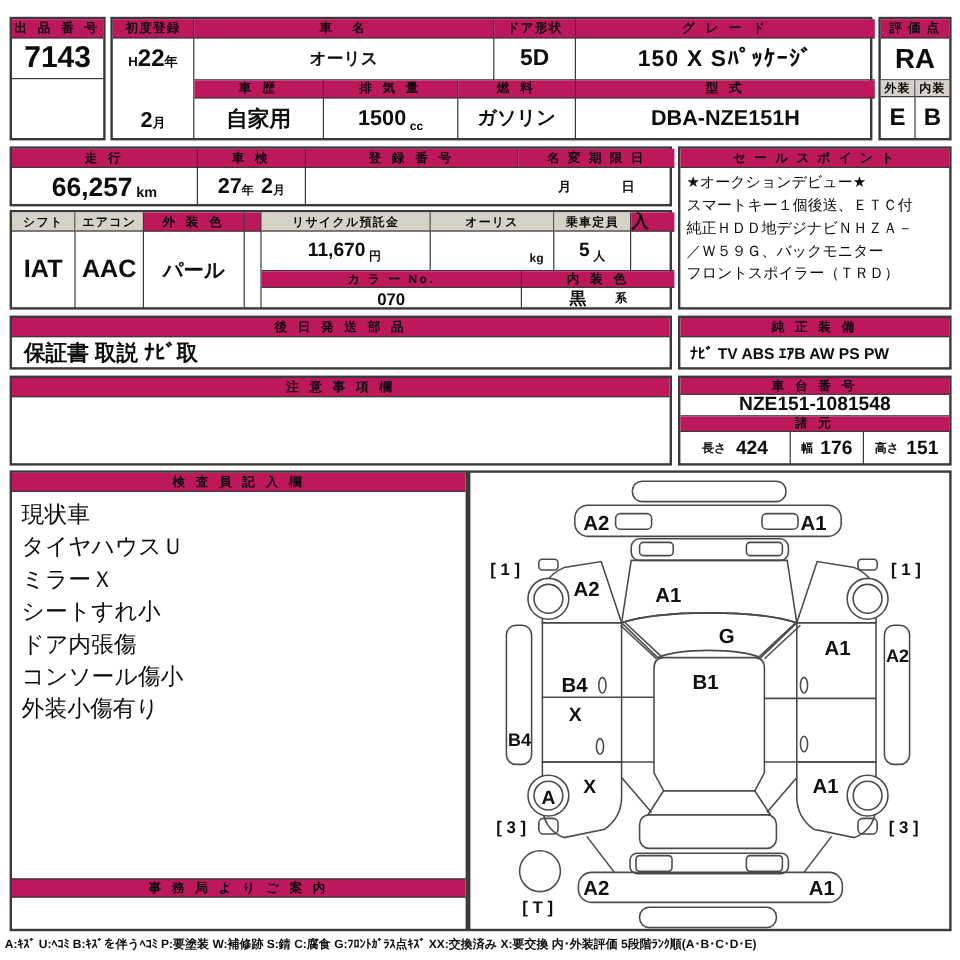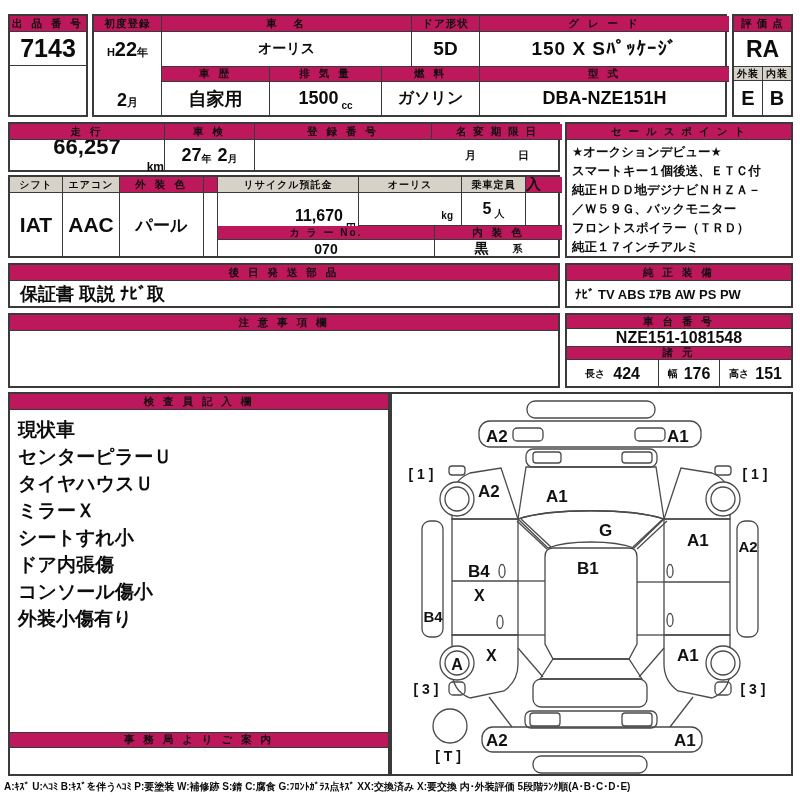--- a/index.html
+++ b/index.html
@@ -6,21 +6,21 @@
   body{width:800px;height:800px;position:relative;background:#fff;
        font-family:"Liberation Sans","DejaVu Sans",sans-serif;color:#0d0d0d;}
   .box{position:absolute;border:2px solid #3a3a3a;background:#fff;box-sizing:border-box;}
   .cell{position:absolute;box-sizing:border-box;display:flex;align-items:center;justify-content:center;font-weight:bold;overflow:hidden;}
   .hd{background:#be185d;font-size:10.5px;letter-spacing:3px;}
   .hd2{background:#d6d2c8;font-size:10px;letter-spacing:1px;}
   .br{border-right:1.5px solid #3a3a3a;}
   .bb{border-bottom:1.5px solid #3a3a3a;}
   .bt{border-top:1.5px solid #3a3a3a;}
   .unit{font-size:10px;font-weight:bold;margin-left:3px;align-self:flex-end;padding-bottom:4px;}
-  .lines div{font-weight:bold;}
+  .lines div{font-weight:normal;}
   svg text{font-family:"Liberation Sans","DejaVu Sans",sans-serif;font-weight:bold;fill:#111;}
 </style>
 </head>
 <body>
 
 <div class="box" style="left:8px;top:14px;width:80px;height:103px;">
   <div class="cell hd bb" style="left:0;top:0;width:100%;height:16px;">出 品 番 号</div>
   <div class="cell bb" style="left:0;top:16px;width:100%;height:34px;font-size:25px;">7143</div>
 </div>
 
@@ -56,21 +56,21 @@
   <div class="cell hd2 bb" style="left:29px;top:51px;width:28px;height:14px;">内装</div>
   <div class="cell br" style="left:0;top:65px;width:29px;height:34px;font-size:20px;">E</div>
   <div class="cell" style="left:29px;top:65px;width:28px;height:34px;font-size:20px;">B</div>
 </div>
 
 <div class="box" style="left:8px;top:122px;width:552px;height:50px;">
   <div class="cell hd br bb" style="left:0;top:0;width:155px;height:16px;">走 行</div>
   <div class="cell hd br bb" style="left:155px;top:0;width:90px;height:16px;">車 検</div>
   <div class="cell hd br bb" style="left:245px;top:0;width:177px;height:16px;">登 録 番 号</div>
   <div class="cell hd bb" style="left:422px;top:0;width:130px;height:16px;letter-spacing:2px;">名 変 期 限 日</div>
-  <div class="cell br" style="left:0;top:16px;width:155px;height:31px;flex-direction:column;">
+  <div class="cell br" style="left:0;top:16px;width:155px;height:31px;">
       <span style="font-size:22px;">66,257</span>
       <span class="unit" style="font-size:12px;">km</span>
     </div>
   <div class="cell br" style="left:155px;top:16px;width:90px;height:31px;">
       <span style="font-size:18px;">27</span>
       <span style="font-size:10px;align-self:flex-end;padding-bottom:5px;">年</span>
       <span style="font-size:18px;margin-left:6px;">2</span>
       <span style="font-size:10px;align-self:flex-end;padding-bottom:5px;">月</span>
     </div>
   <div class="cell" style="left:422px;top:16px;width:130px;height:31px;justify-content:space-around;padding:0 12px;font-size:11px;">
@@ -80,39 +80,38 @@
 </div>
 
 <div class="box" style="left:565px;top:122px;width:228px;height:136px;">
   <div class="cell hd bb" style="left:0;top:0;width:100%;height:16px;letter-spacing:2px;">セ ー ル ス ポ イ ン ト</div>
   <div class="lines" style="position:absolute;left:5px;top:19px;right:3px;font-size:12.5px;line-height:19px;">
     <div>★オークションデビュー★</div>
     <div>スマートキー１個後送、ＥＴＣ付</div>
     <div>純正ＨＤＤ地デジナビＮＨＺＡ－</div>
     <div>／Ｗ５９Ｇ、バックモニター</div>
     <div>フロントスポイラー（ＴＲＤ）</div>
-    <div>純正１７インチアルミ</div>
   </div>
 </div>
 
 <div class="box" style="left:8px;top:175px;width:552px;height:83px;">
   <div class="cell hd2 br bb" style="left:0;top:0;width:53px;height:16px;">シフト</div>
   <div class="cell hd2 br bb" style="left:53px;top:0;width:57px;height:16px;">エアコン</div>
   <div class="cell hd br bb" style="left:110px;top:0;width:84px;height:16px;">外 装 色</div>
   <div class="cell hd br bb" style="left:194px;top:0;width:14px;height:16px;"></div>
   <div class="cell br" style="left:0;top:16px;width:53px;height:64px;font-size:21px;">IAT</div>
   <div class="cell br" style="left:53px;top:16px;width:57px;height:64px;font-size:21px;">AAC</div>
   <div class="cell br" style="left:110px;top:16px;width:84px;height:64px;font-size:17px;">パール</div>
   <div class="cell br" style="left:194px;top:16px;width:14px;height:64px;"></div>
 
   <div class="cell hd2 br bb" style="left:208px;top:0;width:141px;height:16px;">リサイクル預託金</div>
   <div class="cell hd2 br bb" style="left:349px;top:0;width:103px;height:16px;">オーリス</div>
   <div class="cell hd2 br bb" style="left:452px;top:0;width:64px;height:16px;">乗車定員</div>
   <div class="cell hd bb" style="left:516px;top:0;width:36px;height:16px;font-size:15px;letter-spacing:1px;">輸 入 車</div>
-  <div class="cell br bb" style="left:208px;top:16px;width:141px;height:47px;justify-content:flex-end;padding-right:2px;">
+  <div class="cell br bb" style="left:208px;top:16px;width:141px;height:33px;justify-content:center;padding-right:2px;">
       <span style="font-size:16px;">11,670</span>
       <span class="unit">円</span>
     </div>
   <div class="cell br bb" style="left:349px;top:16px;width:103px;height:33px;justify-content:flex-end;padding-right:8px;">
       <span class="unit">kg</span>
     </div>
   <div class="cell br bb" style="left:452px;top:16px;width:64px;height:33px;">
       <span style="font-size:16px;">5</span>
       <span class="unit">人</span>
     </div>
@@ -155,21 +154,20 @@
   <div class="cell" style="left:153px;top:45px;width:71px;height:27px;">
       <span style="font-size:10px;margin-right:6px;">高さ</span>
       <span style="font-size:16px;">151</span>
     </div>
 </div>
 
 <div class="box" style="left:8px;top:392px;width:382px;height:384px;">
   <div class="cell hd bb" style="left:0;top:0;width:100%;height:16px;">検 査 員 記 入 欄</div>
   <div class="lines" style="position:absolute;left:8px;top:22px;right:6px;font-size:19px;line-height:27px;">
     <div>現状車</div>
-    <div>センターピラーＵ</div>
     <div>タイヤハウスＵ</div>
     <div>ミラーＸ</div>
     <div>シートすれ小</div>
     <div>ドア内張傷</div>
     <div>コンソール傷小</div>
     <div>外装小傷有り</div>
   </div>
   <div class="cell hd bt bb" style="left:0;top:338px;width:100%;height:16px;">事 務 局 よ り ご 案 内</div>
 </div>
 

